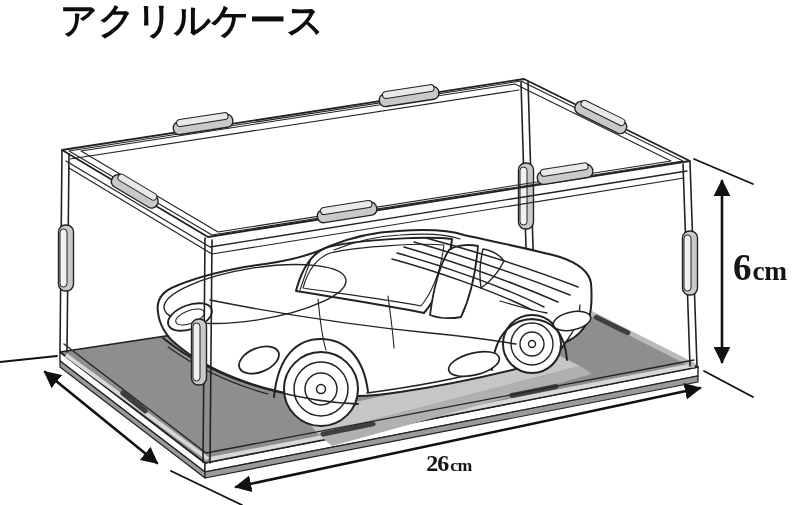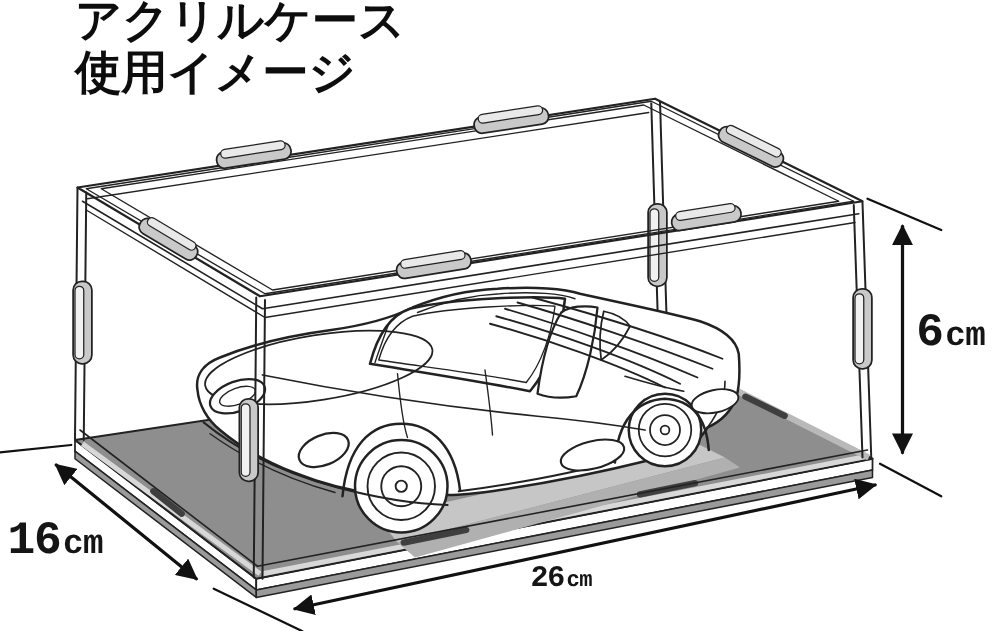--- a/index.html
+++ b/index.html
@@ -1,35 +1,34 @@
 <!DOCTYPE html>
 <html><head>
 <meta charset="utf-8">
 <style>
   html,body{margin:0;padding:0;background:#ffffff;}
   #page{position:relative;width:800px;height:505px;background:#ffffff;overflow:hidden;
-        font-family:Liberation Mono, monospace;color:#111;}
+        font-family:Liberation Serif, serif;color:#111;}
   #title{position:absolute;left:60px;top:0px;font-size:37px;font-weight:800;
          line-height:1.12;letter-spacing:0px;color:#0d0d0d;white-space:nowrap;}
   .dim-label{position:absolute;color:#151515;font-weight:700;white-space:nowrap;}
   .dim-label .val{letter-spacing:-1px;}
   .dim-label .unit{font-size:0.74em;letter-spacing:-0.5px;margin-left:2px;}
   #dim-height{left:733px;top:246px;font-size:37px;}
   #dim-depth{left:6px;top:412px;font-size:37px;}
   #dim-width{left:387px;top:450px;width:124px;text-align:center;font-size:24px;}
   svg{position:absolute;left:0;top:0;}
 </style>
 </head>
 <body>
 
 <div id="page">
 
   <div id="title">
     <div>アクリルケース</div>
-    <div>使用イメージ</div>
   </div>
 
   <svg width="800" height="505" viewBox="0 0 800 505">
     <defs>
       <marker id="ah" viewBox="0 0 10 10" refX="9" refY="5" markerWidth="6.5" markerHeight="6.5" orient="auto-start-reverse">
         <path d="M0,0 L10,5 L0,10 Z" fill="#111"></path>
       </marker>
     </defs>
 
     <g stroke-linejoin="round">
@@ -227,20 +226,17 @@
       <line x1="171" y1="471" x2="242" y2="505" stroke-width="1.8"></line>
       <line x1="45" y1="372" x2="157" y2="463" stroke-width="2.6" marker-start="url(#ah)" marker-end="url(#ah)"></line>
 
       <line x1="236" y1="487" x2="700" y2="388" stroke-width="2.6" marker-start="url(#ah)" marker-end="url(#ah)"></line>
     </g>
   </svg>
 
   <div id="dim-height" class="dim-label">
     <span class="val">6</span><span class="unit">cm</span>
   </div>
-  <div id="dim-depth" class="dim-label">
-    <span class="val">16</span><span class="unit">cm</span>
-  </div>
   <div id="dim-width" class="dim-label">
     <span class="val">26</span><span class="unit">cm</span>
   </div>
 
 </div>
 
 </body></html>

